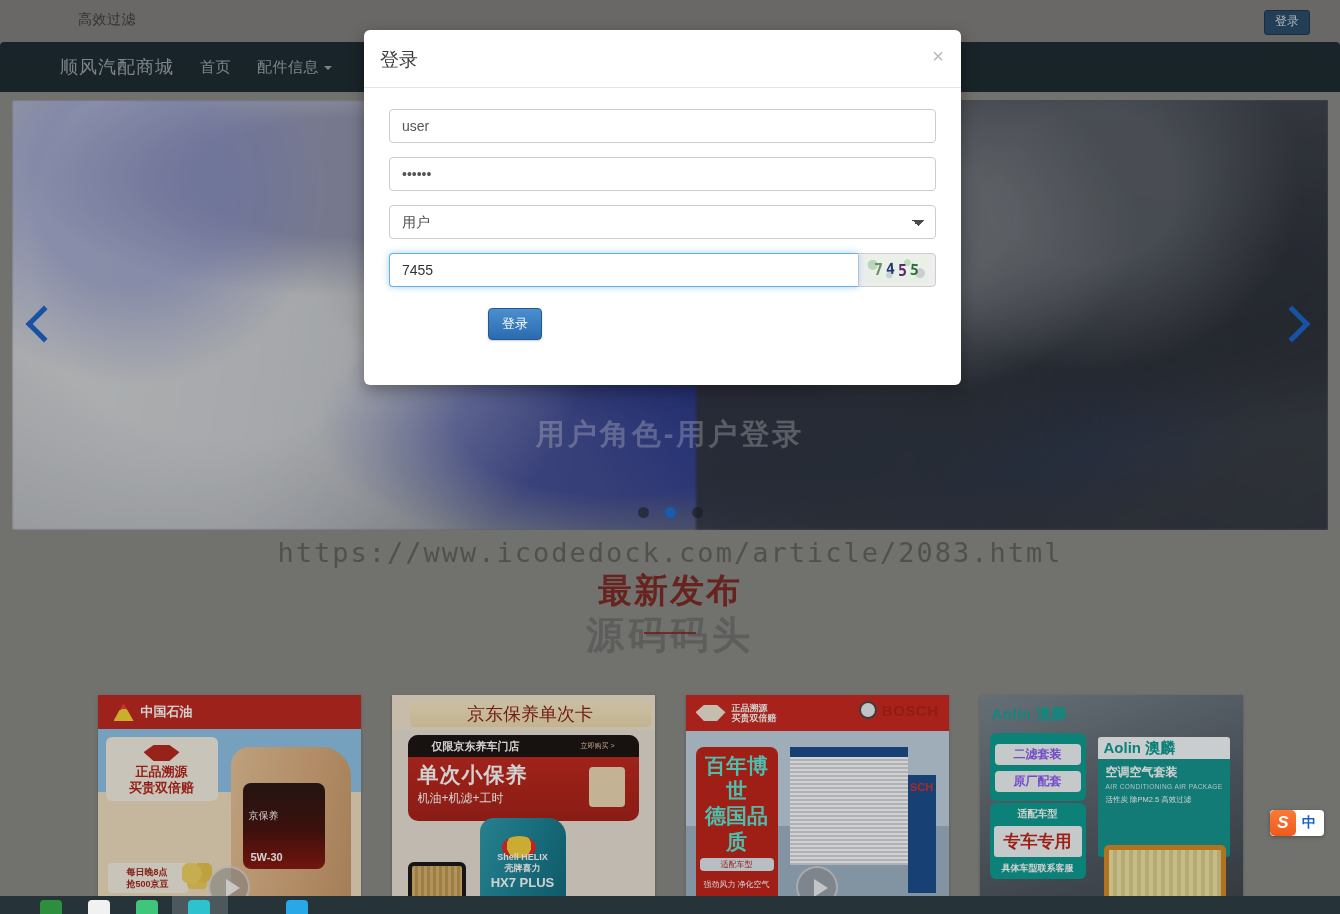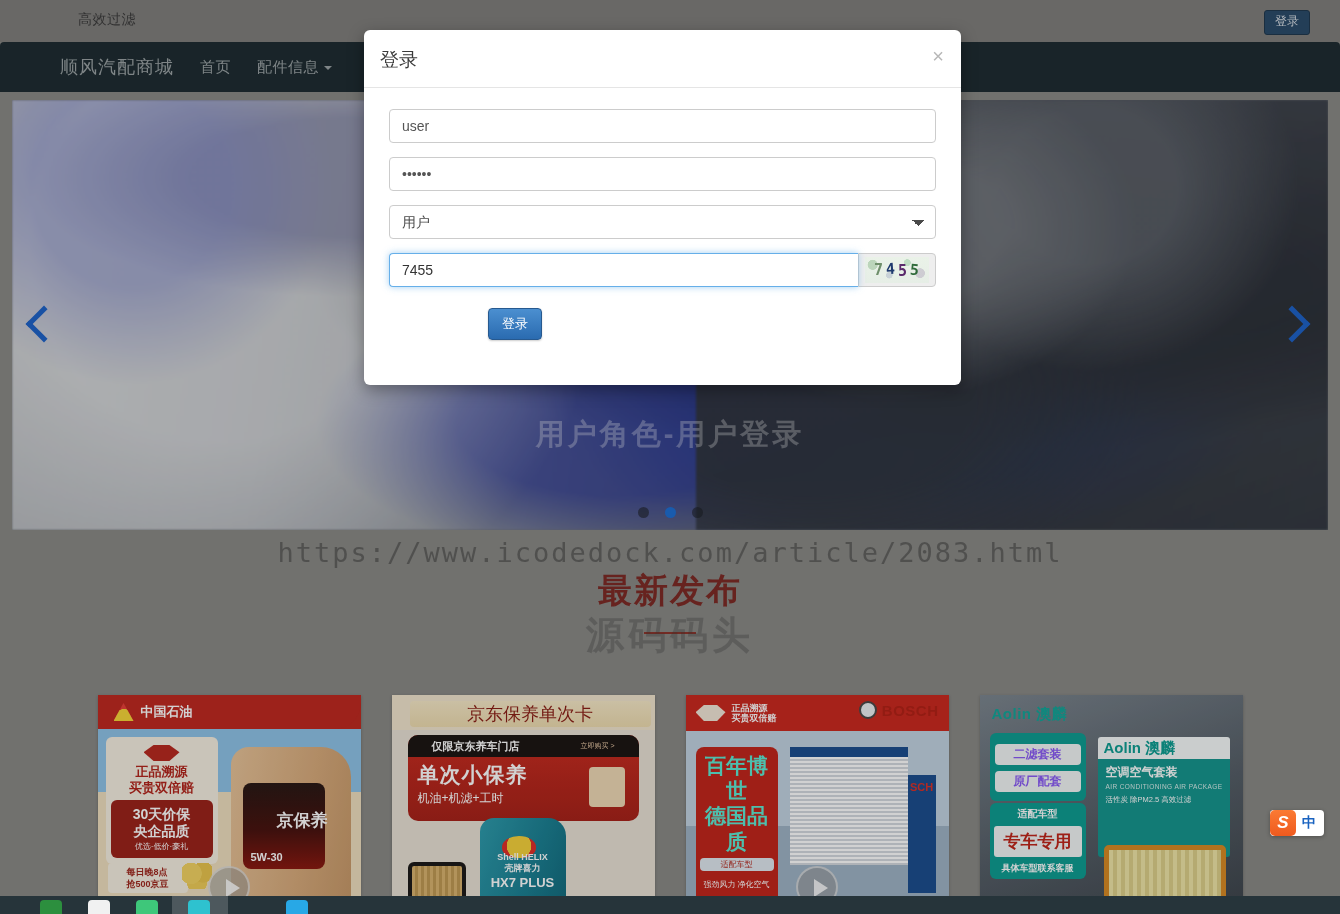--- a/index.html
+++ b/index.html
@@ -271,21 +271,21 @@
     width: 120px; height: 160px;
     background: linear-gradient(100deg,#e8c49a,#d8ab7c 60%,#c89a6a);
     border-radius: 18px 30px 8px 8px;
   }
   .c1 .bottle::before {
     content:""; position:absolute; left: 12px; top: 36px;
     width: 82px; height: 86px; border-radius: 8px;
     background: linear-gradient(180deg,#2a1a16,#4a1410 55%,#8c1a12);
   }
   .c1 .bottle .label-txt {
-    position:absolute; left: 18px; top: 62px; color:#fff; font-size: 17px; font-weight: bold; margin-left: 28px;
+    position:absolute; left: 18px; top: 62px; color:#fff; font-size: 10px; font-weight: normal;
   }
   .c1 .bottle .oil-spec {
     position:absolute; left: 20px; top: 104px; color:#fff; font-size: 11px; font-weight: bold;
   }
   .c1 .panel {
     position: absolute; left: 8px; top: 42px;
     width: 112px;
   }
   .c1 .panel .white-box {
     background: #f6efe2; border-radius: 6px; padding: 8px 5px 6px;
@@ -698,25 +698,20 @@
       <div class="sky"></div>
       <div class="bottle">
         <div class="label-txt">京保养</div>
         <div class="oil-spec">5W-30</div>
       </div>
       <div class="panel">
         <div class="white-box">
           <div class="wing"></div>
           <div class="l1">正品溯源</div>
           <div class="l1">买贵双倍赔</div>
-          <div class="red-box">
-            <div>30天价保</div>
-            <div>央企品质</div>
-            <span class="small">优选·低价·豪礼</span>
-          </div>
         </div>
       </div>
       <div class="coupon">
         <div>每日晚8点</div>
         <div>抢500京豆</div>
       </div>
       <div class="beans"></div>
       <div class="brandbar">
         <div class="logo"></div>
         <div class="txt">中国石油</div>

